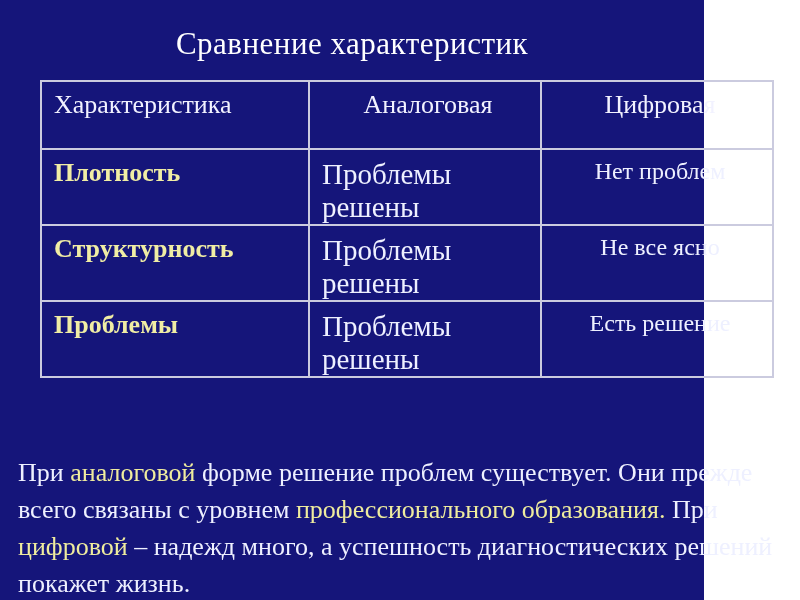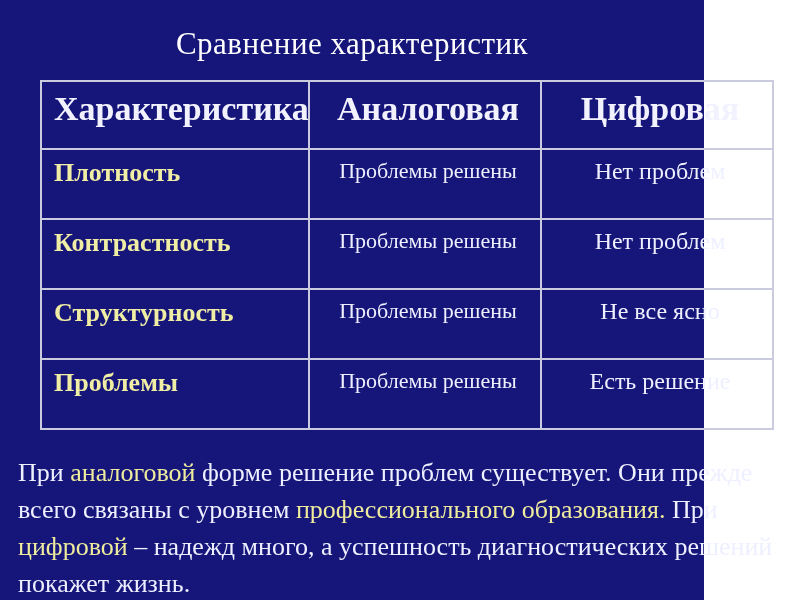--- a/index.html
+++ b/index.html
@@ -42,35 +42,34 @@
   table.cmp th, table.cmp td {
     border: 2px solid var(--border-inner, #cbcbdf);
     vertical-align: top;
     padding: 8px 6px 0 12px;
     overflow: hidden;
   }
   table.cmp thead th { height: 58px; }
   table.cmp tbody td { height: 60px; }
   th.head-cell {
     color: var(--header-text, #f2f2ff);
-    font-size: 34px;
-    font-weight: bold;
+    font-size: 26px;
+    font-weight: normal;
     text-align: center;
   }
   th.head-cell.first { text-align: left; }
   td.label-cell {
     color: var(--row-label, #f0eda4);
     font-size: 26px;
     font-weight: bold;
     text-align: left;
   }
   td.analog-cell {
     color: var(--cell-text, #eef0ff);
-    font-size: 22px;
-    text-align: center;
+    font-size: 29px;
     padding-left: 2px;
     padding-right: 2px;
   }
   td.digital-cell {
     color: var(--cell-text, #eef0ff);
     font-size: 24px;
     text-align: center;
   }
   .note {
     position: absolute;
@@ -104,25 +103,20 @@
         <th class="head-cell">Цифровая</th>
       </tr>
     </thead>
     <tbody>
       <tr>
         <td class="label-cell">Плотность</td>
         <td class="analog-cell">Проблемы решены</td>
         <td class="digital-cell">Нет проблем</td>
       </tr>
       <tr>
-        <td class="label-cell">Контрастность</td>
-        <td class="analog-cell">Проблемы решены</td>
-        <td class="digital-cell">Нет проблем</td>
-      </tr>
-      <tr>
         <td class="label-cell">Структурность</td>
         <td class="analog-cell">Проблемы решены</td>
         <td class="digital-cell">Не все ясно</td>
       </tr>
       <tr>
         <td class="label-cell">Проблемы</td>
         <td class="analog-cell">Проблемы решены</td>
         <td class="digital-cell">Есть решение</td>
       </tr>
     </tbody>

